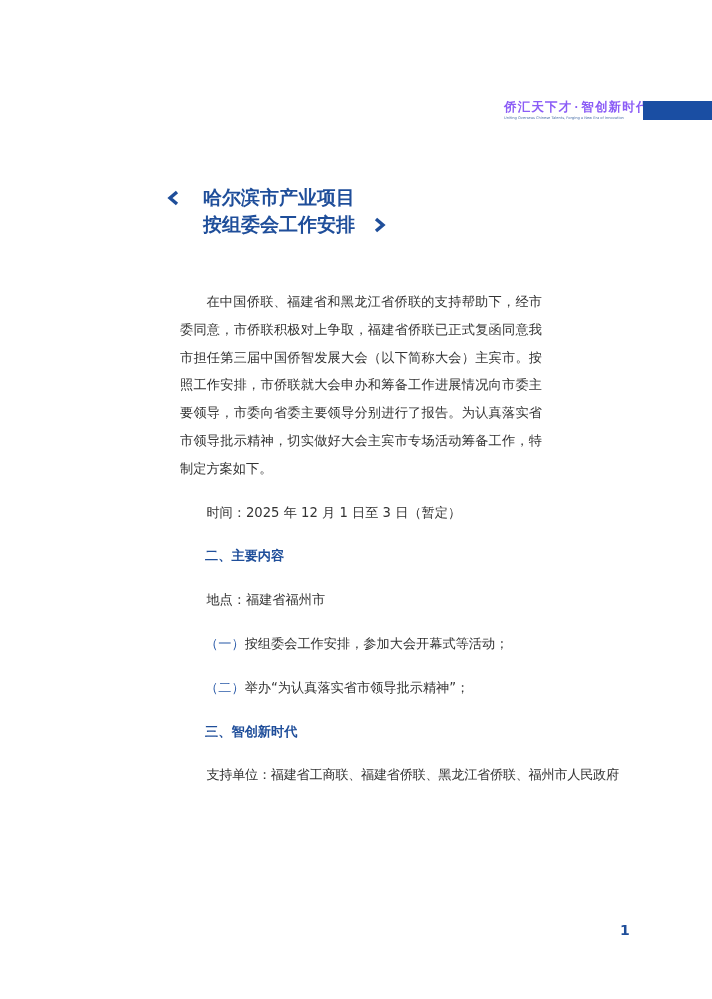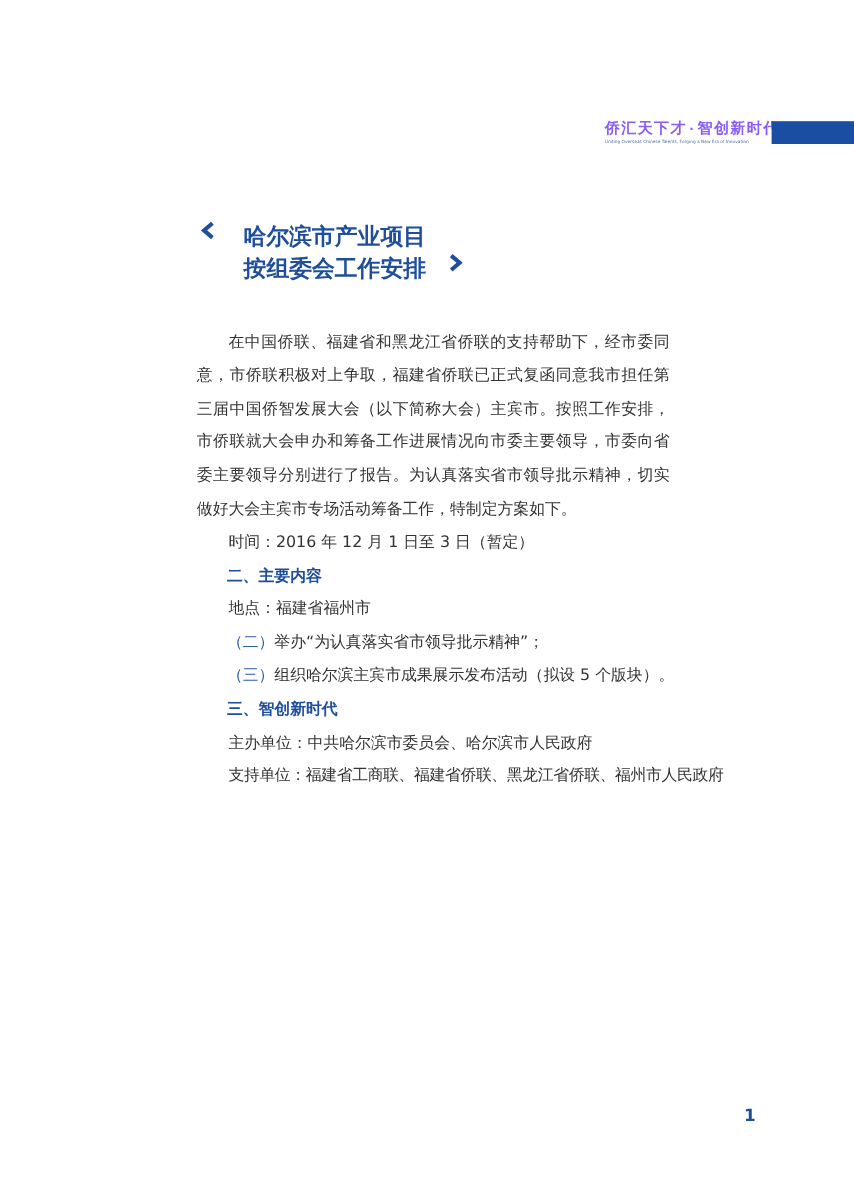--- a/index.html
+++ b/index.html
@@ -2,27 +2,27 @@
 <html><head>
   <meta charset="utf-8">
   <style>
     html, body { margin:0; padding:0; background:#ffffff; }
     body { width:712px; height:999px; position:relative; overflow:hidden; font-family:"DejaVu Sans", sans-serif; color:#333333; }
     .header-brand { position:absolute; left:504px; top:101px; width:136px; }
     .brand-main { font-size:12.5px; font-weight:bold; color:#8b5cf6; letter-spacing:1.2px; line-height:14px; white-space:nowrap;font-family:Liberation Mono, monospace; }
     .brand-sub { font-size:3.6px; color:#4a6fa8; line-height:5px; white-space:nowrap; margin-top:1px; }
     .brand-bar { position:absolute; left:643px; top:101px; width:69px; height:19px; background:#1a4ea3; }
     .title-wrap { position:absolute; left:166px; top:184px; }
-    .title-line { font-size:19px; font-weight:bold; color:#1f4e9a; line-height:27px; white-space:nowrap; display:flex; align-items:flex-start; }
+    .title-line { font-size:19px; font-weight:bold; color:#1f4e9a; line-height:27px; white-space:nowrap; display:flex; align-items:center; }
     .chev { width:16px; height:16px; display:inline-block; }
     .title-line1 .chev { margin-right:21px; }
     .title-line2 { padding-left:37px; }
     .title-line2 .chev { margin-left:16px; }
     .content { position:absolute; left:164px; top:272px; width:394px; font-size:13.2px; line-height:27.8px; }
-    .p { margin:0; text-align:justify; }
+    .p { margin:16px; text-align:justify; }
     .indent { text-indent:2em; }
     .sec { font-weight:bold; color:#1f4e9a; padding-left:1.9em; }
     .item { padding-left:1.9em; white-space:nowrap; }
     .num { color:#2a5aa8; }
     .page-num { position:absolute; left:620px; top:922px; font-size:14px; font-weight:bold; color:#1f4e9a; }
   </style>
 </head>
 <body>
 
 <div class="header-brand">
@@ -42,25 +42,24 @@
     <span>按组委会工作安排</span>
     <svg class="chev" viewBox="0 0 16 16">
         <path d="M5 2 L12 8 L5 14" fill="none" stroke="#1f4e9a" stroke-width="3.4" stroke-linejoin="miter"></path>
       </svg>
   </div>
 </div>
 
 <div class="content">
   <p class="p indent">在中国侨联、福建省和黑龙江省侨联的支持帮助下，经市委同意，市侨联积极对上争取，福建省侨联已正式复函同意我市担任第三届中国侨智发展大会（以下简称大会）主宾市。按照工作安排，市侨联就大会申办和筹备工作进展情况向市委主要领导，市委向省委主要领导分别进行了报告。为认真落实省市领导批示精神，切实做好大会主宾市专场活动筹备工作，特制定方案如下。</p>
 
-  <p class="p indent"><span>时间：</span><span>2016 年 12 月 1 日至 3 日（暂定）</span></p>
+  <p class="p indent"><span>时间：</span><span>2025 年 12 月 1 日至 3 日（暂定）</span></p>
   <p class="p sec">二、主要内容</p>
 
   <p class="p indent"><span>地点：</span><span>福建省福州市</span></p>
+  <p class="p item"><span class="num">（一）</span><span>按组委会工作安排，参加大会开幕式等活动；</span></p>
   <p class="p item"><span class="num">（二）</span><span>举办“为认真落实省市领导批示精神”；</span></p>
-  <p class="p item"><span class="num">（三）</span><span>组织哈尔滨主宾市成果展示发布活动（拟设 5 个版块）。</span></p>
 
   <p class="p sec">三、智创新时代</p>
-  <p class="p indent">主办单位：中共哈尔滨市委员会、哈尔滨市人民政府</p>
   <p class="p indent" style="white-space:nowrap;letter-spacing:-0.3px;">支持单位：福建省工商联、福建省侨联、黑龙江省侨联、福州市人民政府</p>
 </div>
 
 <div class="page-num">1</div>
 
 </body></html>

